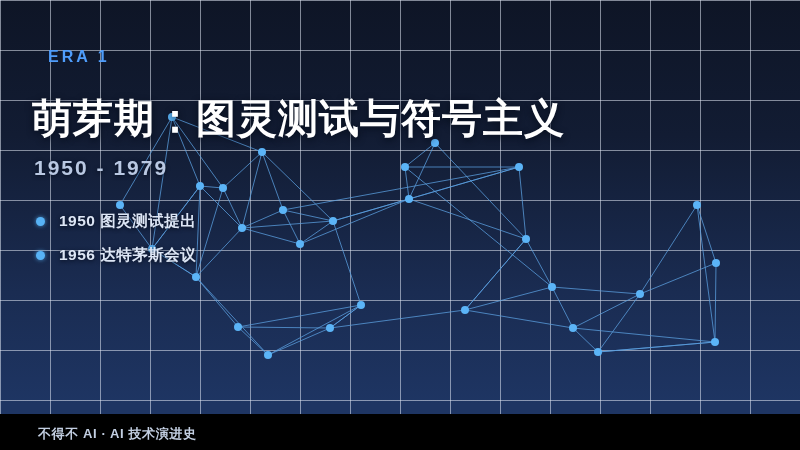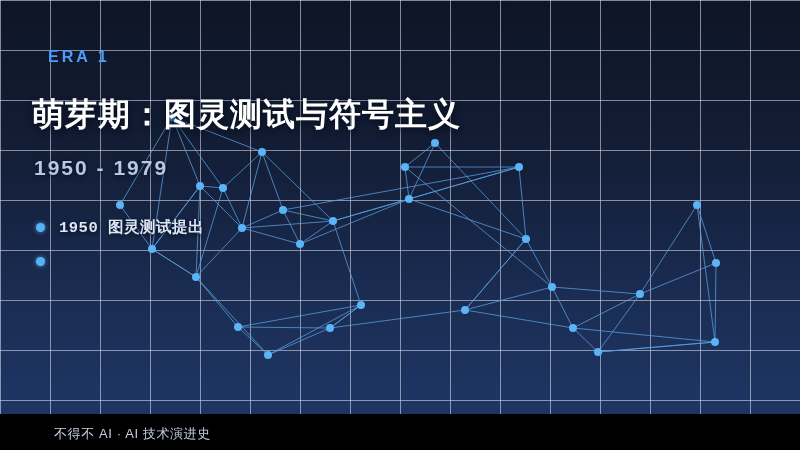--- a/index.html
+++ b/index.html
@@ -53,21 +53,21 @@
     font-size: 16px;
     font-weight: bold;
     letter-spacing: 3px;
     color: #4f9dfb;
     white-space: nowrap;
   }
   .slide-title {
     position: absolute;
     left: 32px;
     top: 98px;
-    font-size: 32px;
+    font-size: 40px;
     font-weight: bold;
     color: #ffffff;
     letter-spacing: 1px;
     white-space: nowrap;
     line-height: 1;
     text-shadow: 0 2px 7px rgba(4,10,24,0.85);
   }
   .slide-dates {
     position: absolute;
     left: 34px;
@@ -75,23 +75,22 @@
     font-size: 21px;
     font-weight: bold;
     letter-spacing: 2px;
     color: #b9c8e2;
     white-space: nowrap;
     text-shadow: 0 1px 4px rgba(4,10,24,0.8);
   }
   #bullets {
     position: absolute;
     left: 36px;
-    top: 210px;
+    top: 204px;
     width: 300px;
-    font-family: Liberation Mono, monospace;
   }
   .bullet-row {
     position: relative;
     height: 34px;
     display: flex;
     align-items: center;
   }
   .bullet-dot {
     width: 9px;
     height: 9px;
@@ -113,24 +112,24 @@
   #footer-bar {
     position: absolute;
     left: 0;
     top: 414px;
     width: 800px;
     height: 36px;
     background: #000000;
   }
   .footer-text {
     position: absolute;
-    left: 54px;
+    left: 38px;
     top: 11px;
     font-size: 13px;
-    font-weight: normal;
+    font-weight: bold;
     color: #c3cfe2;
     letter-spacing: 0.6px;
     white-space: nowrap;
   }
 </style>
 </head>
 <body>
 
 <div id="slide">
 
@@ -247,20 +246,21 @@
 
     <div class="slide-dates">1950 - 1979</div>
 
     <div id="bullets">
       <div class="bullet-row">
         <span class="bullet-dot"></span>
         <span class="bullet-text">1950 图灵测试提出</span>
       </div>
       <div class="bullet-row">
         <span class="bullet-dot"></span>
+        <span class="bullet-text">1956 达特茅斯会议</span>
       </div>
     </div>
 
   </div>
 
   <div id="footer-bar">
     <div class="footer-text">不得不 AI · AI 技术演进史</div>
   </div>
 
 </div>

